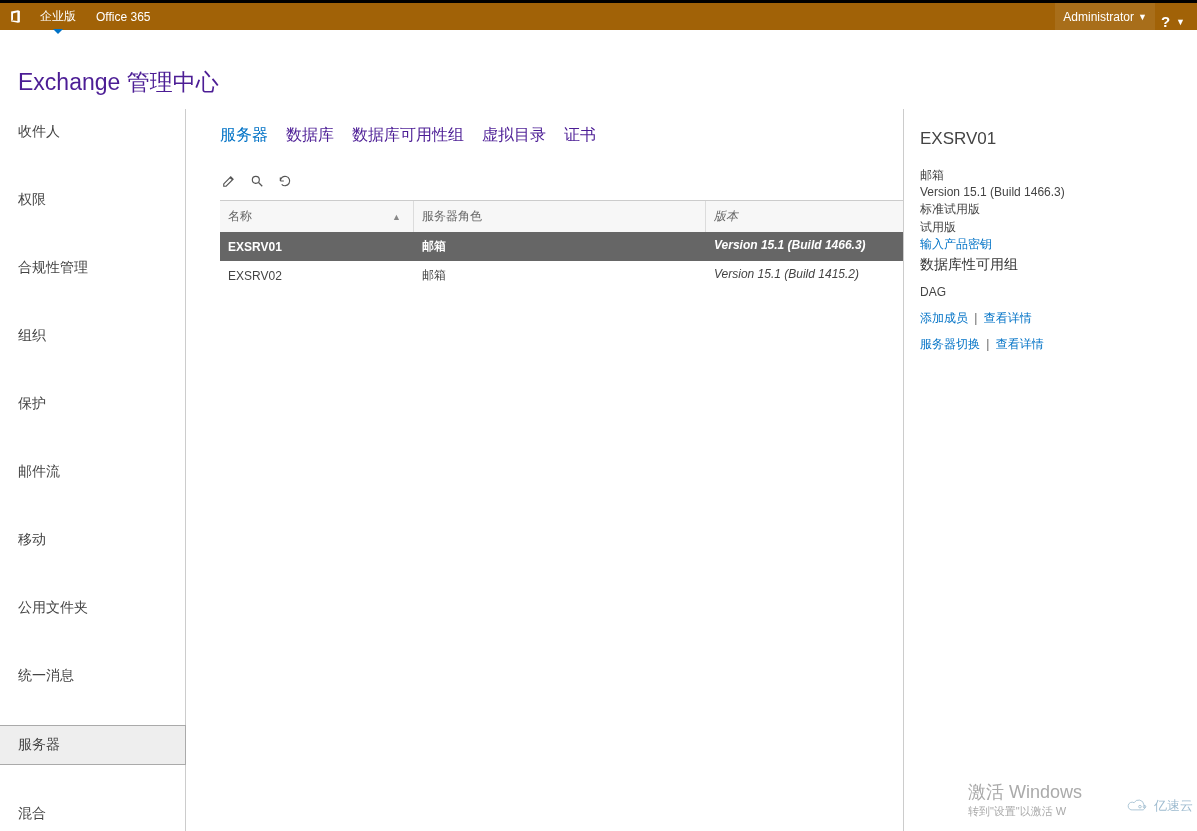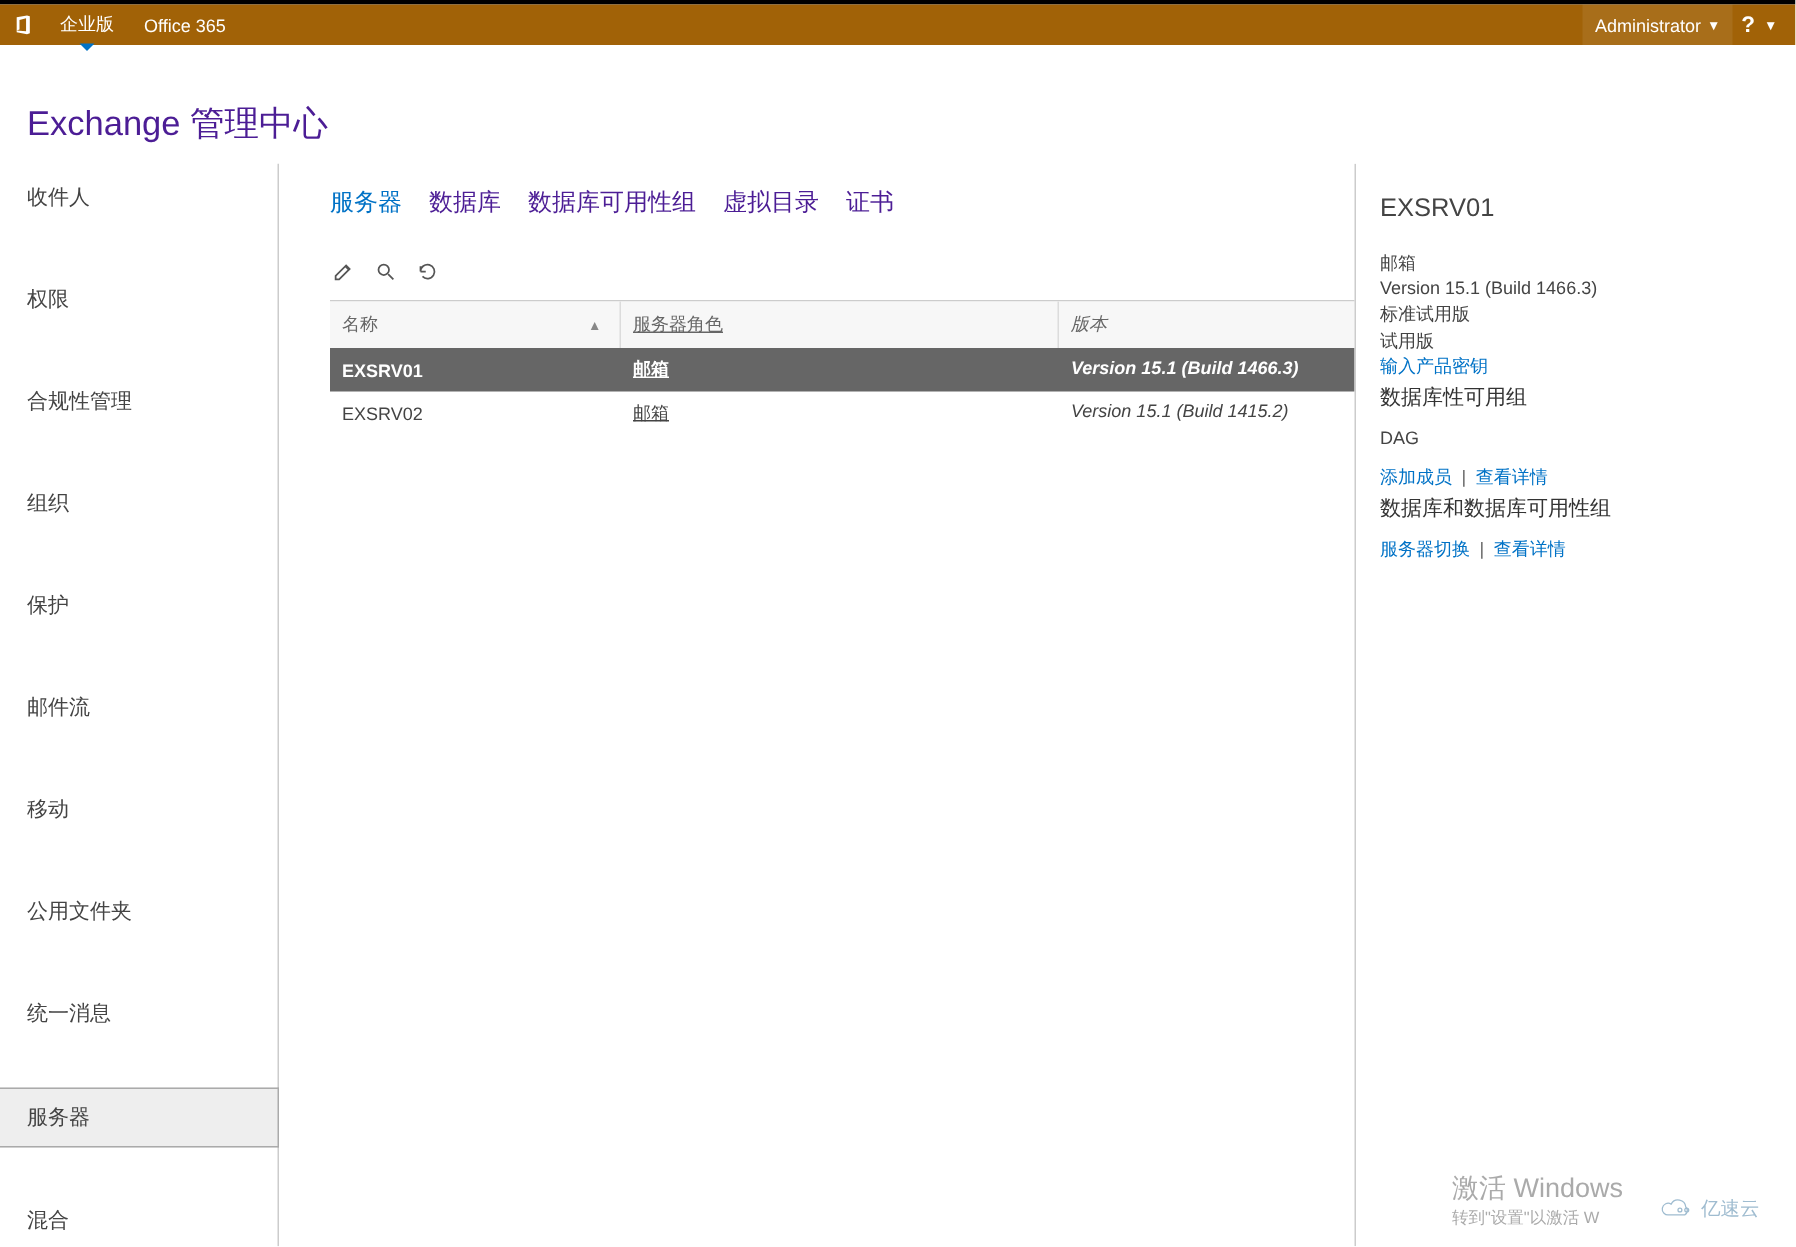--- a/index.html
+++ b/index.html
@@ -7,21 +7,21 @@
     .app { width: 1197px; height: 831px; display: flex; flex-direction: column; border-top: 3px solid #000; }
 
     
     .topbar { height: 27px; background: #a16207; display: flex; align-items: center; color: #fff; font-size: 12px; }
     .office-icon { width: 30px; height: 27px; display: flex; align-items: center; justify-content: center; }
     .office-icon svg { width: 15px; height: 15px; fill: #fff; }
     .topbar-link { padding: 0 10px; height: 100%; display: flex; align-items: center; cursor: pointer; }
     .topbar-link.active { position: relative; }
     .topbar-link.active::after { content: ''; position: absolute; bottom: -4px; left: 50%; transform: translateX(-50%); border-left: 5px solid transparent; border-right: 5px solid transparent; border-top: 5px solid #0072c6; }
     .topbar-spacer { flex: 1; }
-    .topbar-right { display: flex; align-items: center; padding-right: 6px; }
+    .topbar-right { display: flex; align-items: flex-end; padding-right: 6px; }
     .topbar-user { display: flex; align-items: center; padding: 0 8px; height: 27px; cursor: pointer; background: rgba(255,255,255,0.08);}
     .caret { margin-left: 4px; font-size: 9px; }
     .help-menu { padding: 0 6px; display: flex; align-items: center; cursor: pointer; }
     .help-menu .q { font-weight: bold; font-size: 15px; margin-right: 2px;}
 
     
     .title-area { padding: 14px 18px 10px 18px; border-bottom: 1px solid transparent; }
     .title-area h1 { font-size: 23px; font-weight: 300; color: #4c1d95; margin-top: 23px; }
 
     
@@ -38,40 +38,40 @@
 
     .toolbar { display: flex; gap: 10px; padding-bottom: 10px; }
     .toolbar-btn { width: 18px; height: 18px; display: inline-flex; align-items: center; justify-content: center; cursor: pointer; color: #555; font-size: 14px; }
     .toolbar-btn svg { width: 14px; height: 14px; stroke: #555; fill: none; stroke-width: 2; }
 
     .table { border-top: 1px solid #ccc; }
     .table-header { display: flex; background: #f7f7f7; font-size: 12px; color: #666; }
     .th { padding: 7px 8px; border-right: 1px solid #dcdcdc; }
     .th:last-child { border-right: none; }
     .col-name { width: 194px; display: flex; justify-content: space-between; align-items: center; gap: 24px; }
-    .col-role { width: 292px; text-decoration: underline; }
+    .col-role { width: 292px; }
     .col-version { flex: 1; font-style: italic; }
     .sort-icon { font-size: 9px; color: #888; margin-right: 4px;}
     .table-row { display: flex; font-size: 12px; color: #444; cursor: pointer; }
     .table-row.selected { background: #666; color: #fff; font-weight: bold; }
     .td { padding: 6px 8px; }
 
     .details { width: 294px; border-left: 1px solid #ccc; padding: 20px 16px 0 16px; font-size: 12px; color: #444; }
     .details h2 { font-size: 17px; font-weight: 400; color: #444; margin-bottom: 18px; }
     .details .line { margin-bottom: 1px; line-height: 1.35; }
     .details .section-heading { font-size: 14px; color: #333; margin-top: 4px; margin-bottom: 4px; }
     .details a { color: #0072c6; text-decoration: none; cursor: pointer; }
     .details .sep { color: #666; margin: 0 3px; }
     .details .block { margin-bottom: 10px; }
 
     
     .watermark { position: absolute; right: 115px; bottom: 12px; color: #aaa; text-align: left; pointer-events: none; }
     .watermark .wt { font-size: 18px; }
     .watermark .ws { font-size: 11px; }
-    .brand { position: absolute; right: 24px; bottom: 16px; color: #9fbcd0; font-size: 13px; display: flex; align-items: center; gap: 3px; pointer-events: none; }
+    .brand { position: absolute; right: 4px; bottom: 16px; color: #9fbcd0; font-size: 13px; display: flex; align-items: center; gap: 3px; pointer-events: none; }
     .brand svg { width: 26px; height: 16px; fill:none; stroke:#9fbcd0; stroke-width:1.3;}
   </style>
 </head>
 <body>
 
 <div class="app">
   <div class="topbar">
     <div class="office-icon">
       <svg viewBox="0 0 24 24">
           <path d="M5 4 L16 2 L19 3 L19 21 L16 22 L5 20 L5 18 L15 19 L15 5 L8 7 L8 17 L5 18 Z"></path>
@@ -178,21 +178,20 @@
         </div>
         <div class="block">
           <div class="line">DAG</div>
         </div>
         <div class="block">
           <div class="line">
             <a>添加成员</a>
             <span class="sep">|</span>
             <a>查看详情</a>
           </div>
-          <div class="section-heading">数据库和数据库可用性组</div>
         </div>
         <div class="block">
           <div class="line">
             <a>服务器切换</a>
             <span class="sep">|</span>
             <a>查看详情</a>
           </div>
         </div>
       </div>
     </div>

